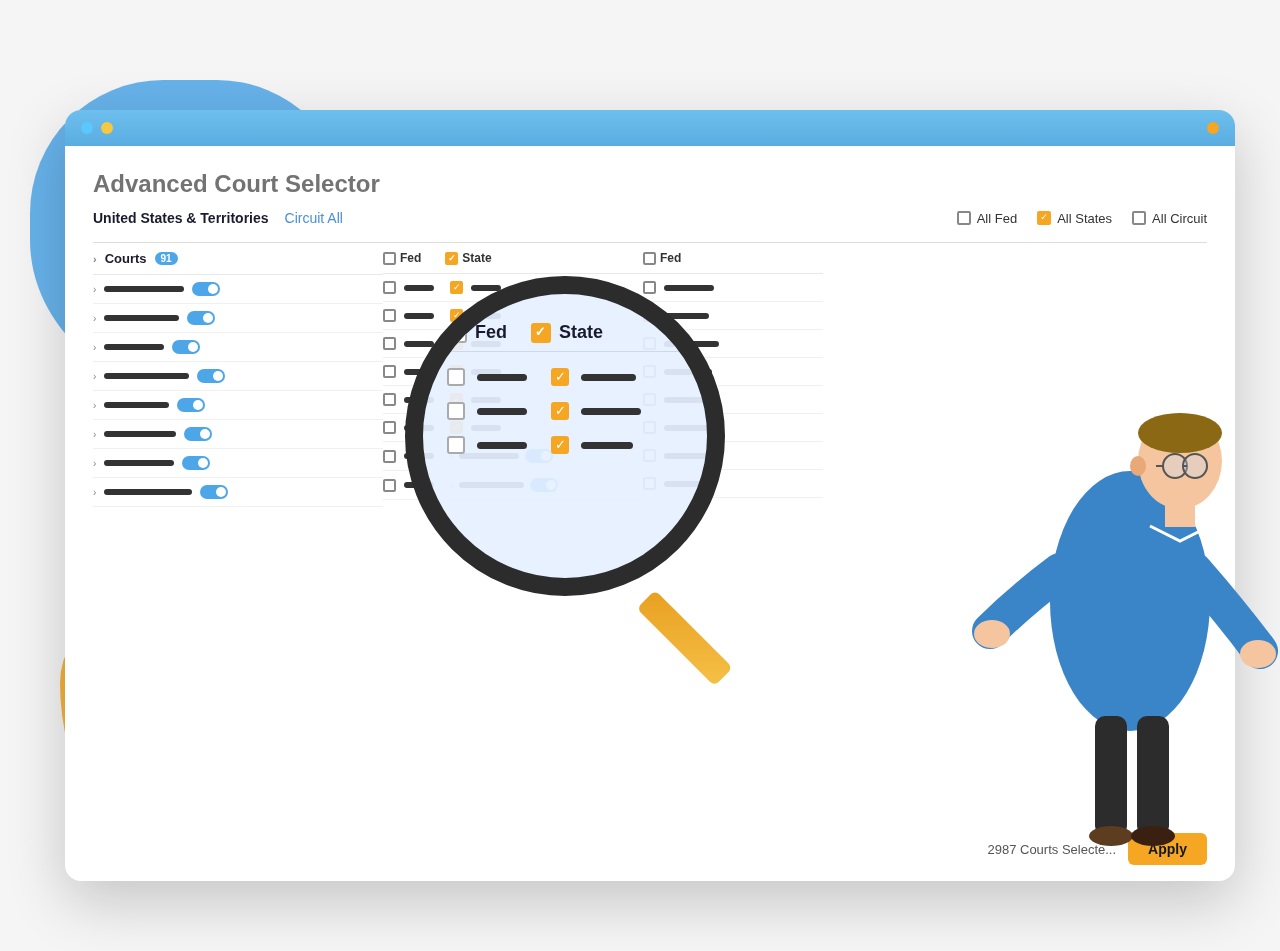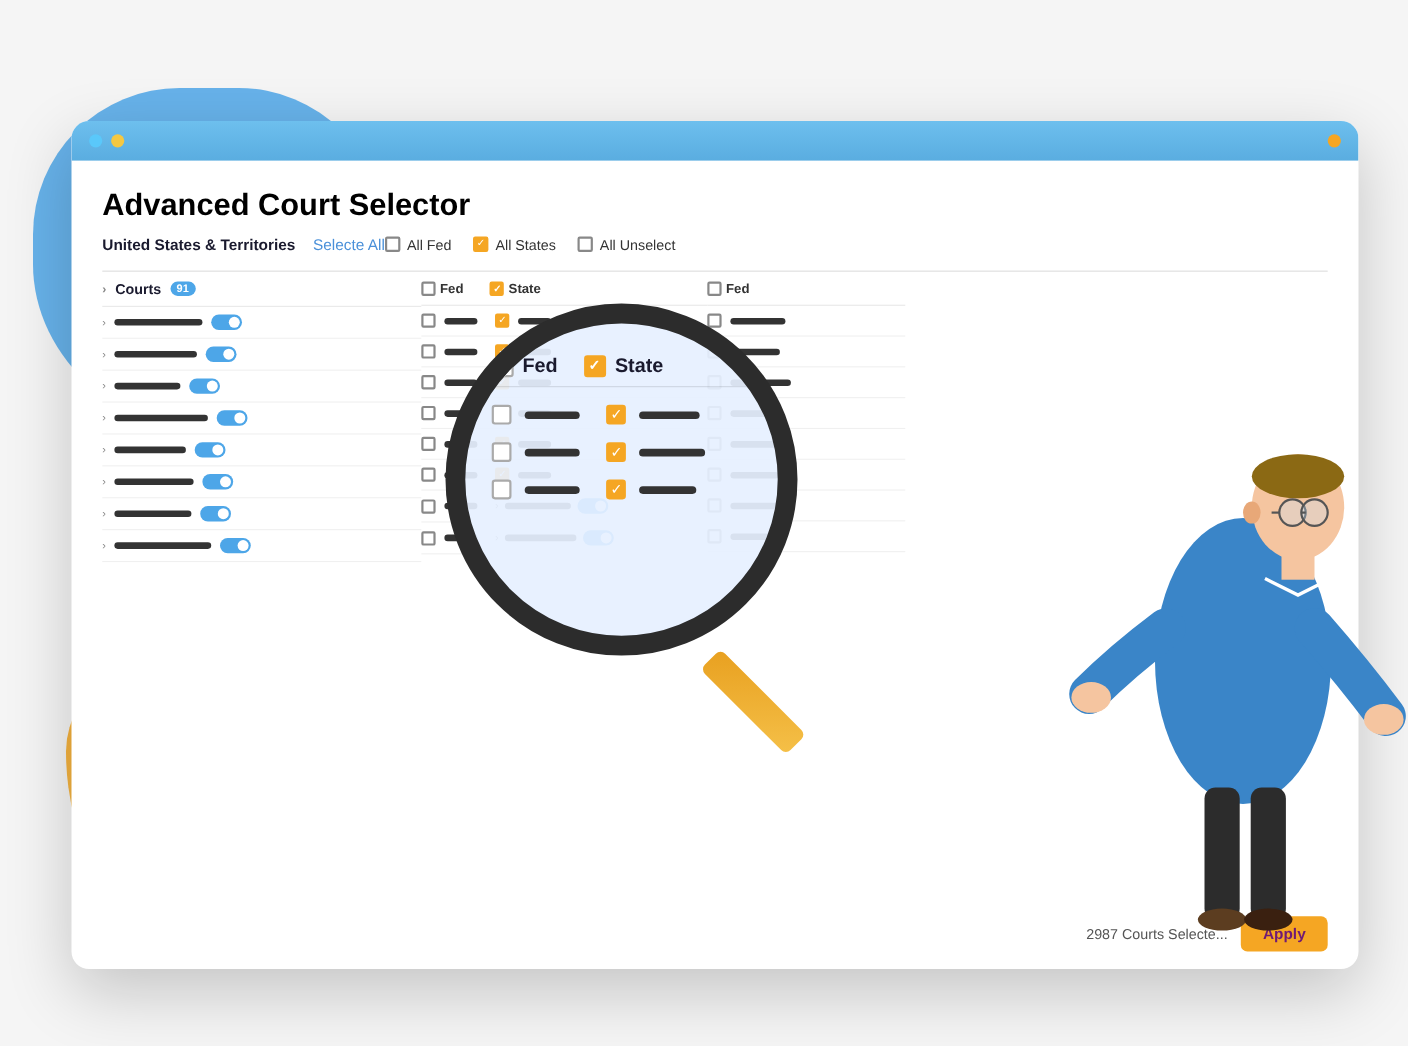--- a/index.html
+++ b/index.html
@@ -70,29 +70,30 @@
     .tl-green { background: #5ac8fa; }
 
     .browser-content {
       padding: 24px 28px 16px 28px;
       height: calc(100% - 36px);
       overflow: hidden;
       position: relative;
     }
 
     .page-title {
-      font-size: 28px;
+      font-size: 24px;
       font-weight: 700;
-      color: #000000;
+      color: #737373;
       margin-bottom: 12px;
     }
 
     .header-row {
       display: flex;
       align-items: center;
+      justify-content: space-between;
       margin-bottom: 16px;
     }
 
     .header-left {
       display: flex;
       align-items: center;
       gap: 16px;
     }
 
     .region-label {
@@ -222,21 +223,21 @@
       gap: 12px;
     }
 
     .courts-count {
       font-size: 13px;
       color: #555;
     }
 
     .apply-btn {
       background: #f5a623;
-      color: #701a75;
+      color: #0f172a;
       border: none;
       padding: 8px 20px;
       border-radius: 6px;
       font-size: 14px;
       font-weight: 600;
       cursor: pointer;
     }
 
     
     .magnifier-overlay {
@@ -337,34 +338,34 @@
     <div class="traffic-light tl-red"></div>
   </div>
 
   <div class="browser-content">
 
     <div class="page-title">Advanced Court Selector</div>
 
     <div class="header-row">
       <div class="header-left">
         <span class="region-label">United States  &amp; Territories</span>
-        <a class="unselect-all-link">Selecte All</a>
+        <a class="unselect-all-link">Circuit All</a>
       </div>
       <div class="header-checkboxes">
         <div class="checkbox-group">
           <div class="checkbox-plain"></div>
           <span>All Fed</span>
         </div>
         <div class="checkbox-group">
           <div class="checkbox-checked"></div>
           <span>All States</span>
         </div>
         <div class="checkbox-group">
           <div class="checkbox-plain"></div>
-          <span>All Unselect</span>
+          <span>All Circuit</span>
         </div>
       </div>
     </div>
 
     <div style="display:grid; grid-template-columns: 290px 260px 180px; border-top: 1px solid #ddd;">
 
       <div>
 
         <div class="col-header" style="padding: 8px 0 8px 0;">
           <span style="color:#888; font-size:11px;">›</span>

